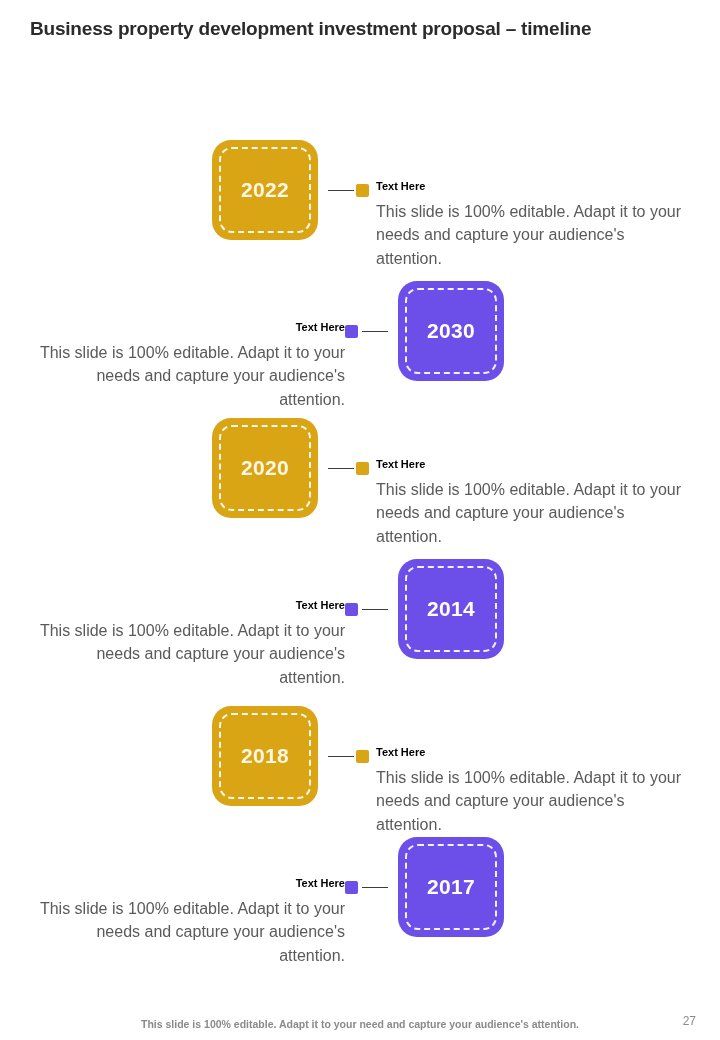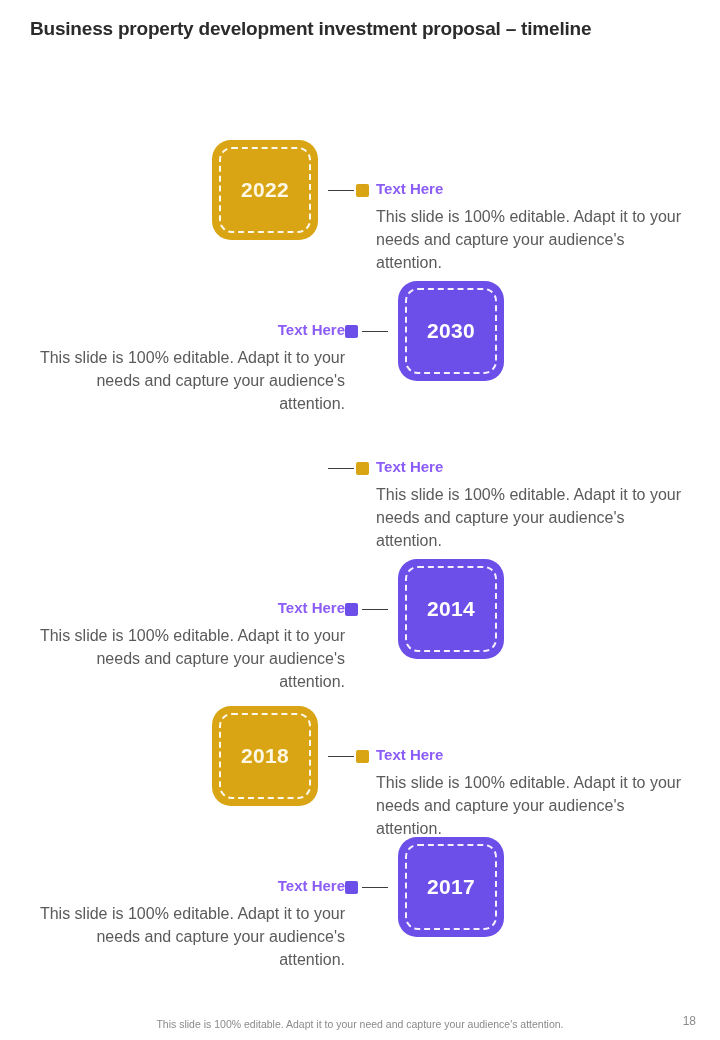--- a/index.html
+++ b/index.html
@@ -86,23 +86,23 @@
     height: 13px;
     border-radius: 2px;
   }
 
   
   .text-block {
     position: absolute;
     width: 318px;
   }
   .text-block .heading {
-    font-size: 15px;
-    font-weight: bold;
-    color: #8b5cf6;
+    font-size: 11px;
+    font-weight: bold;
+    color: #000000;
     line-height: 1.2;
     margin-bottom: 7px;
   }
   .text-block .body {
     font-size: 16px;
     color: #5a5a5a;
     line-height: 1.45;
   }
   .text-block.right {
     text-align: right;
@@ -113,20 +113,21 @@
 
   
   .footer-note {
     position: absolute;
     left: 0;
     right: 0;
     top: 1018px;
     text-align: center;
     font-size: 10.5px;
     color: #8a8a8a;
+    font-weight: bold;
   }
   .page-number {
     position: absolute;
     right: 24px;
     top: 1014px;
     font-size: 12px;
     color: #8a8a8a;
   }
 </style>
 </head>
@@ -153,20 +154,24 @@
         <div class="year-label">2030</div>
       </div>
       <div class="connector" style="top: 331px; border-top-color: rgb(61, 61, 61); left: 362px; width: 26px;"></div>
       <div class="marker" style="background: rgb(108, 78, 232); top: 324.5px; left: 345px;"></div>
       <div class="text-block right" style="top: 321px; left: 27px;">
         <div class="heading">Text Here</div>
         <div class="body">This slide is 100% editable. Adapt it to your needs and capture your audience's attention.</div>
       </div>
     </div>
     <div class="row" style="top: 0px;">
+      <div class="year-box" style="left: 212px; top: 418px; background: rgb(217, 165, 20);">
+        <div class="dash"></div>
+        <div class="year-label">2020</div>
+      </div>
       <div class="connector" style="top: 468px; border-top-color: rgb(61, 61, 61); left: 328px; width: 26px;"></div>
       <div class="marker" style="background: rgb(217, 165, 20); top: 461.5px; left: 356px;"></div>
       <div class="text-block left" style="top: 458px; left: 376px;">
         <div class="heading">Text Here</div>
         <div class="body">This slide is 100% editable. Adapt it to your needs and capture your audience's attention.</div>
       </div>
     </div>
     <div class="row" style="top: 0px;">
       <div class="year-box purple" style="left: 398px; top: 559px; background: rgb(108, 78, 232);">
         <div class="dash"></div>
@@ -200,13 +205,13 @@
       <div class="marker" style="background: rgb(108, 78, 232); top: 880.5px; left: 345px;"></div>
       <div class="text-block right" style="top: 877px; left: 27px;">
         <div class="heading">Text Here</div>
         <div class="body">This slide is 100% editable. Adapt it to your needs and capture your audience's attention.</div>
       </div>
     </div>
   </div>
 
 <div class="footer-note">This slide is 100% editable. Adapt it to your need and capture your audience's attention.</div>
 
-<div class="page-number">18</div>
+<div class="page-number">27</div>
 
 </body></html>

